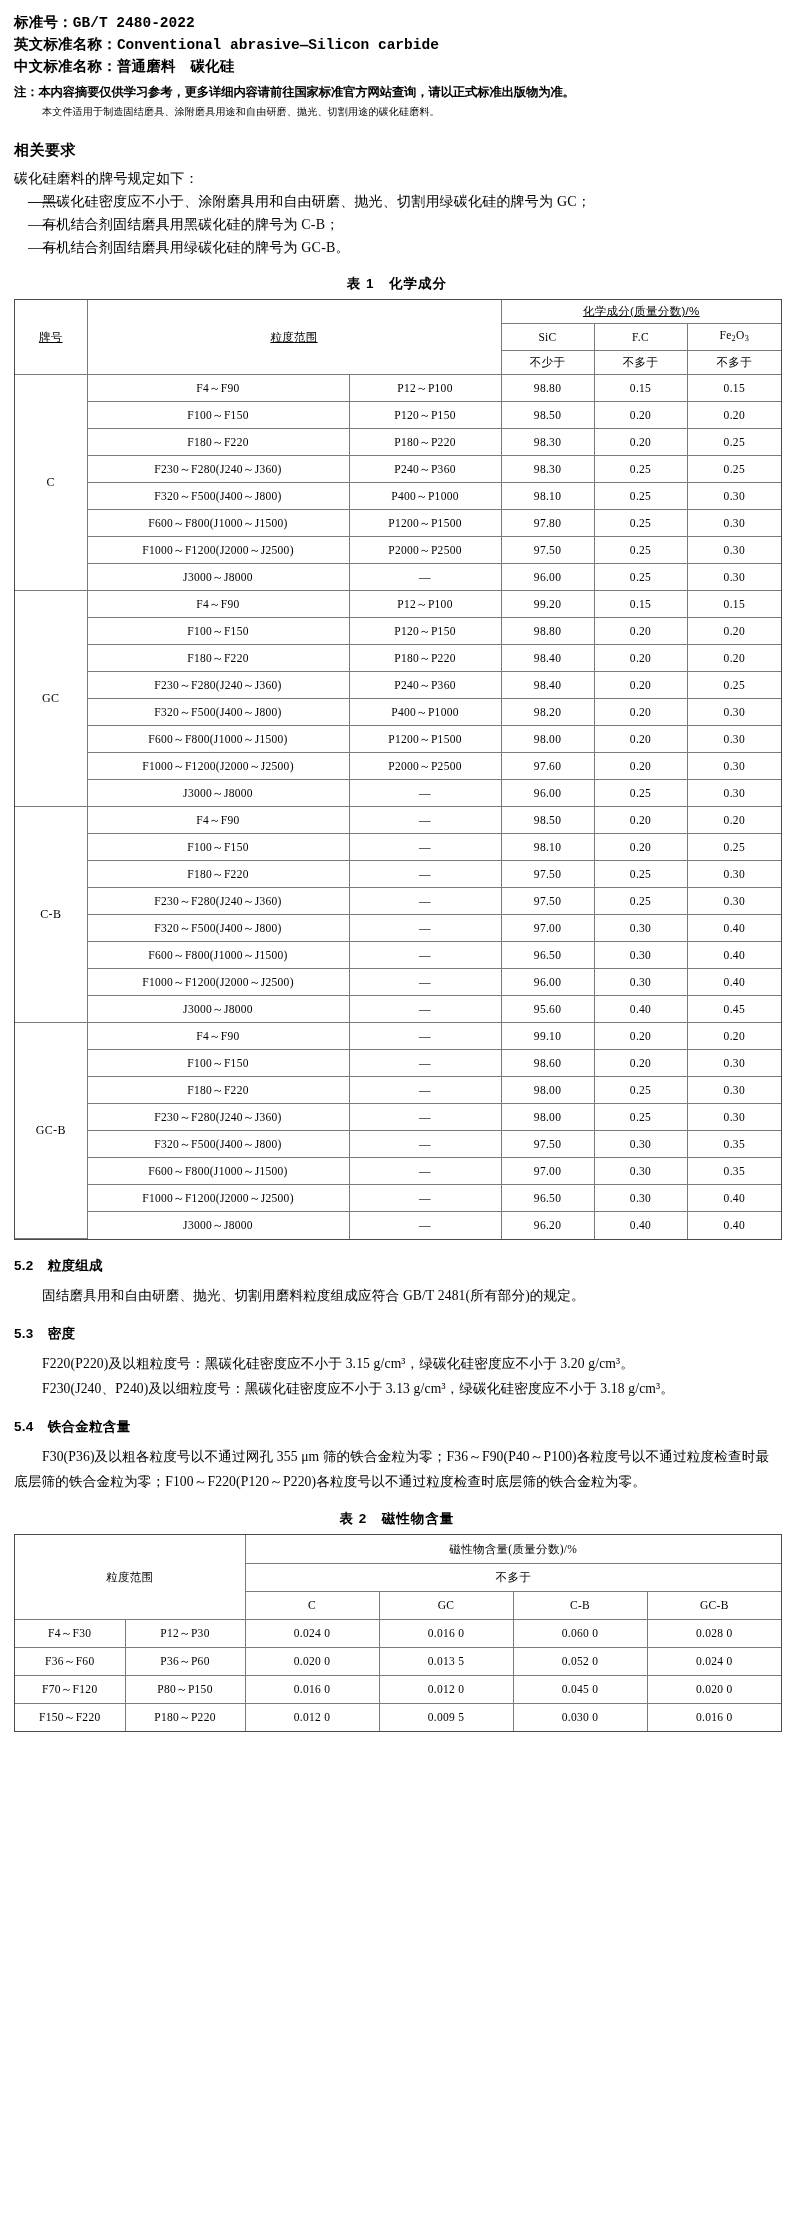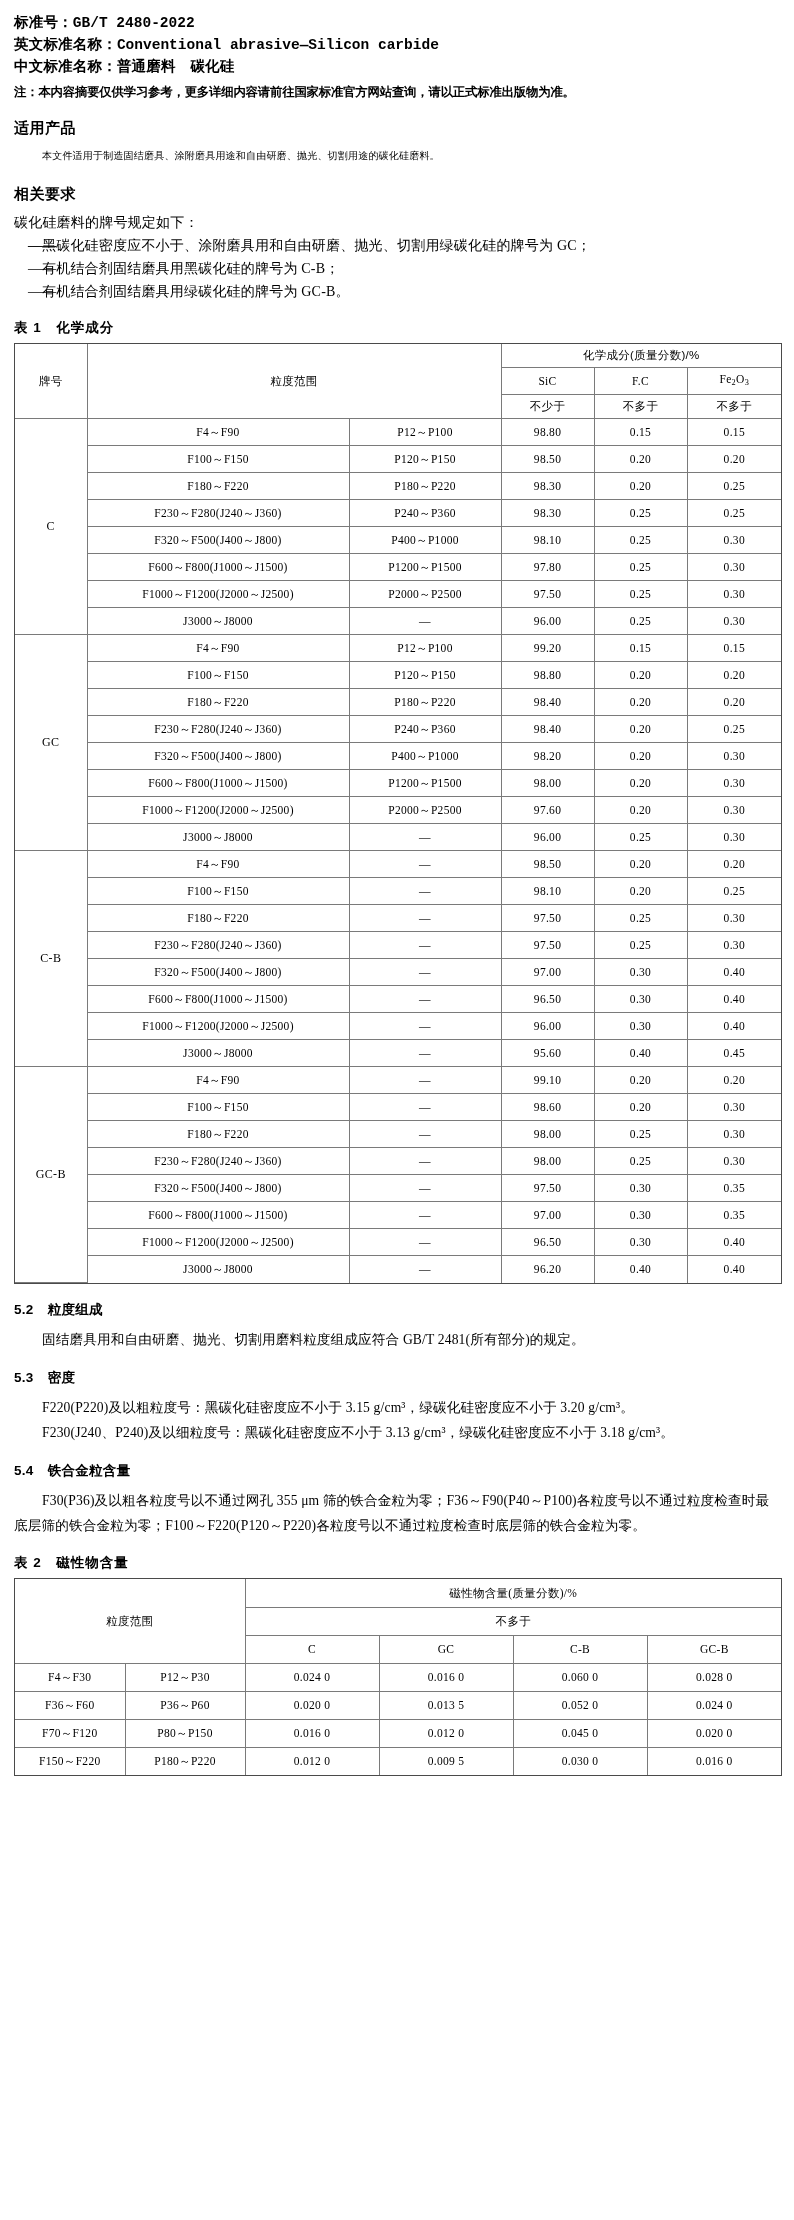--- a/index.html
+++ b/index.html
@@ -70,21 +70,21 @@
     position: relative;
     letter-spacing: 0.2px;
     white-space: nowrap;
   }
   ul.dashlist li .dash {
     position: absolute; left: 14px; top: 0;
   }
 
   
   .tbl-caption {
-    text-align: left;
+    text-align: center;
     font-family: "Liberation Sans", sans-serif;
     font-weight: bold;
     font-size: 13.5px;
     margin: 16px 0 6px 0;
     letter-spacing: 1px;
   }
 
   
   table.std {
     border-collapse: collapse;
@@ -112,21 +112,21 @@
   .outer-frame {
     border: 1px solid #4a4a4a;
     padding: 0;
     width: 768px;
     margin: 0 auto;
   }
   table.std { border: none; width: 766px; }
   table.std th, table.std td { border: 1px solid #7a7a7a; }
   table.std tr > *:first-child { border-left: none; }
   table.std tr > *:last-child { border-right: none; }
-  table.std thead tr:first-child > * { border-top: none; }
+  table.std thead tr:first-child > * { border-top: none; text-decoration: underline; }
   table.std tbody tr:last-child > * { border-bottom: none; }
 
   .grade-cell { font-size: 12px; letter-spacing: 0.5px; }
   sub { font-size: 0.72em; vertical-align: -0.25em; }
 
   
   table.std2 { border-collapse: collapse; width: 766px; margin: 0 auto; table-layout: fixed; font-size: 11.5px; }
   table.std2 th, table.std2 td {
     border: 1px solid #7a7a7a; text-align: center; vertical-align: middle;
     padding: 5px 6px; line-height: 16px; font-weight: normal; height: 28px;
@@ -164,21 +164,20 @@
     </div>
     <div class="meta-line">
       <span>英文标准名称：</span><span class="mono">Conventional abrasive—Silicon carbide</span>
     </div>
     <div class="meta-line">
       <span>中文标准名称：</span><span>普通磨料　碳化硅</span>
     </div>
     <div class="note-line">注：本内容摘要仅供学习参考，更多详细内容请前往国家标准官方网站查询，请以正式标准出版物为准。</div>
   </div>
 
-  <h2 class="sec">适用产品</h2>
   <p class="body-par">本文件适用于制造固结磨具、涂附磨具用途和自由研磨、抛光、切割用途的碳化硅磨料。</p>
 
   <h2 class="sec">相关要求</h2>
   <div class="lead">碳化硅磨料的牌号规定如下：</div>
   <ul class="dashlist">
     <li><span class="dash">——</span></li>
     <li><span class="dash">——</span><span>黑碳化硅密度应不小于、涂附磨具用和自由研磨、抛光、切割用绿碳化硅的牌号为 GC；</span></li>
     <li><span class="dash">——</span><span>有机结合剂固结磨具用黑碳化硅的牌号为 C-B；</span></li>
     <li><span class="dash">——</span><span>有机结合剂固结磨具用绿碳化硅的牌号为 GC-B。</span></li>
   </ul>

